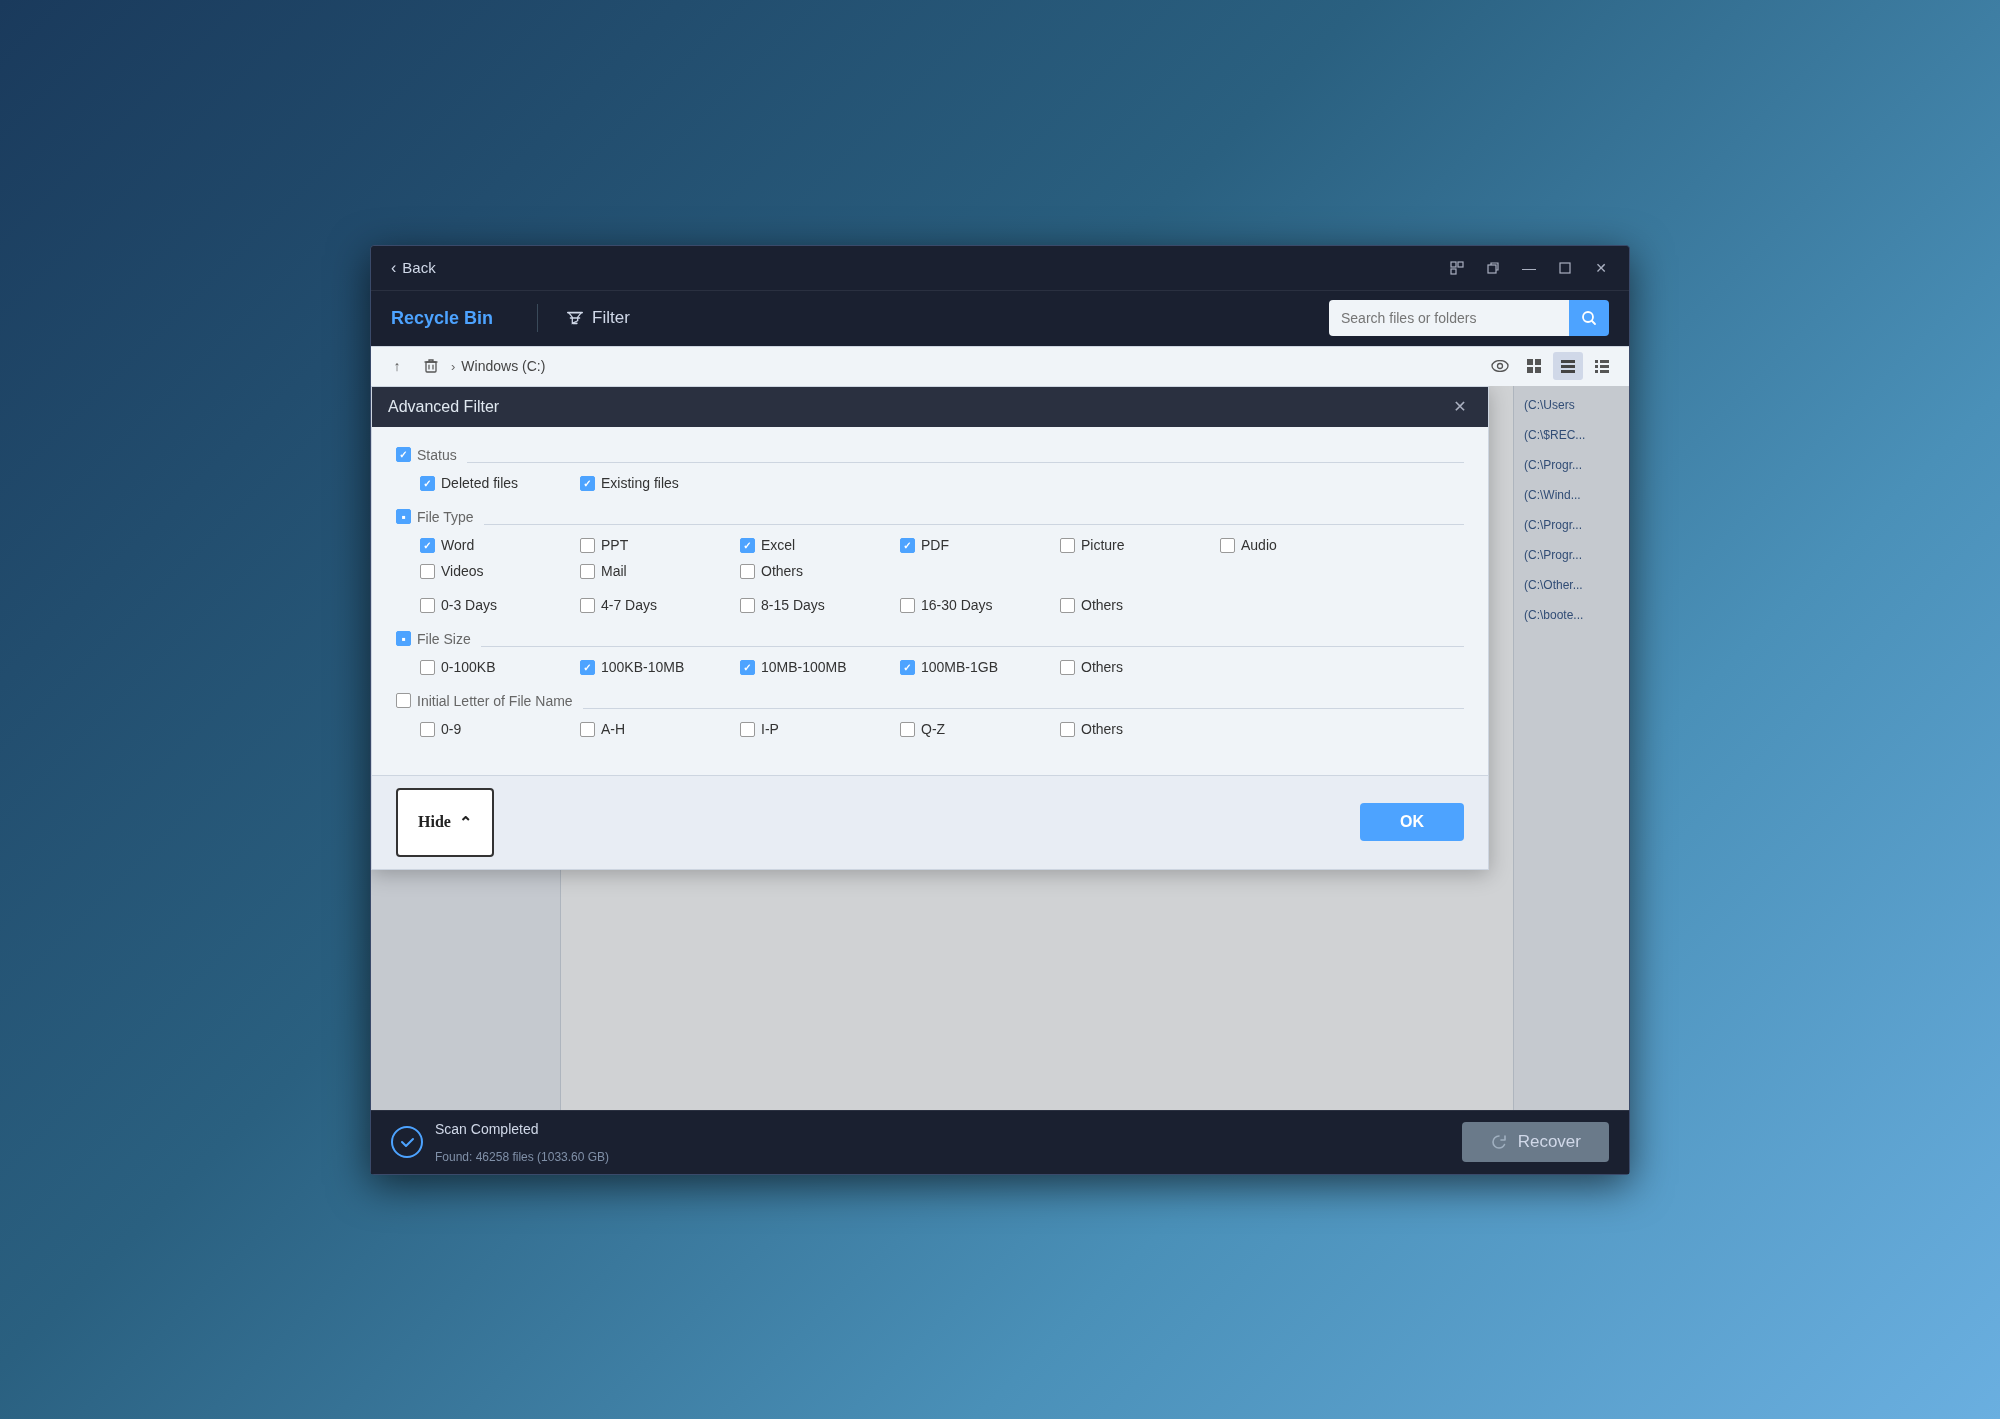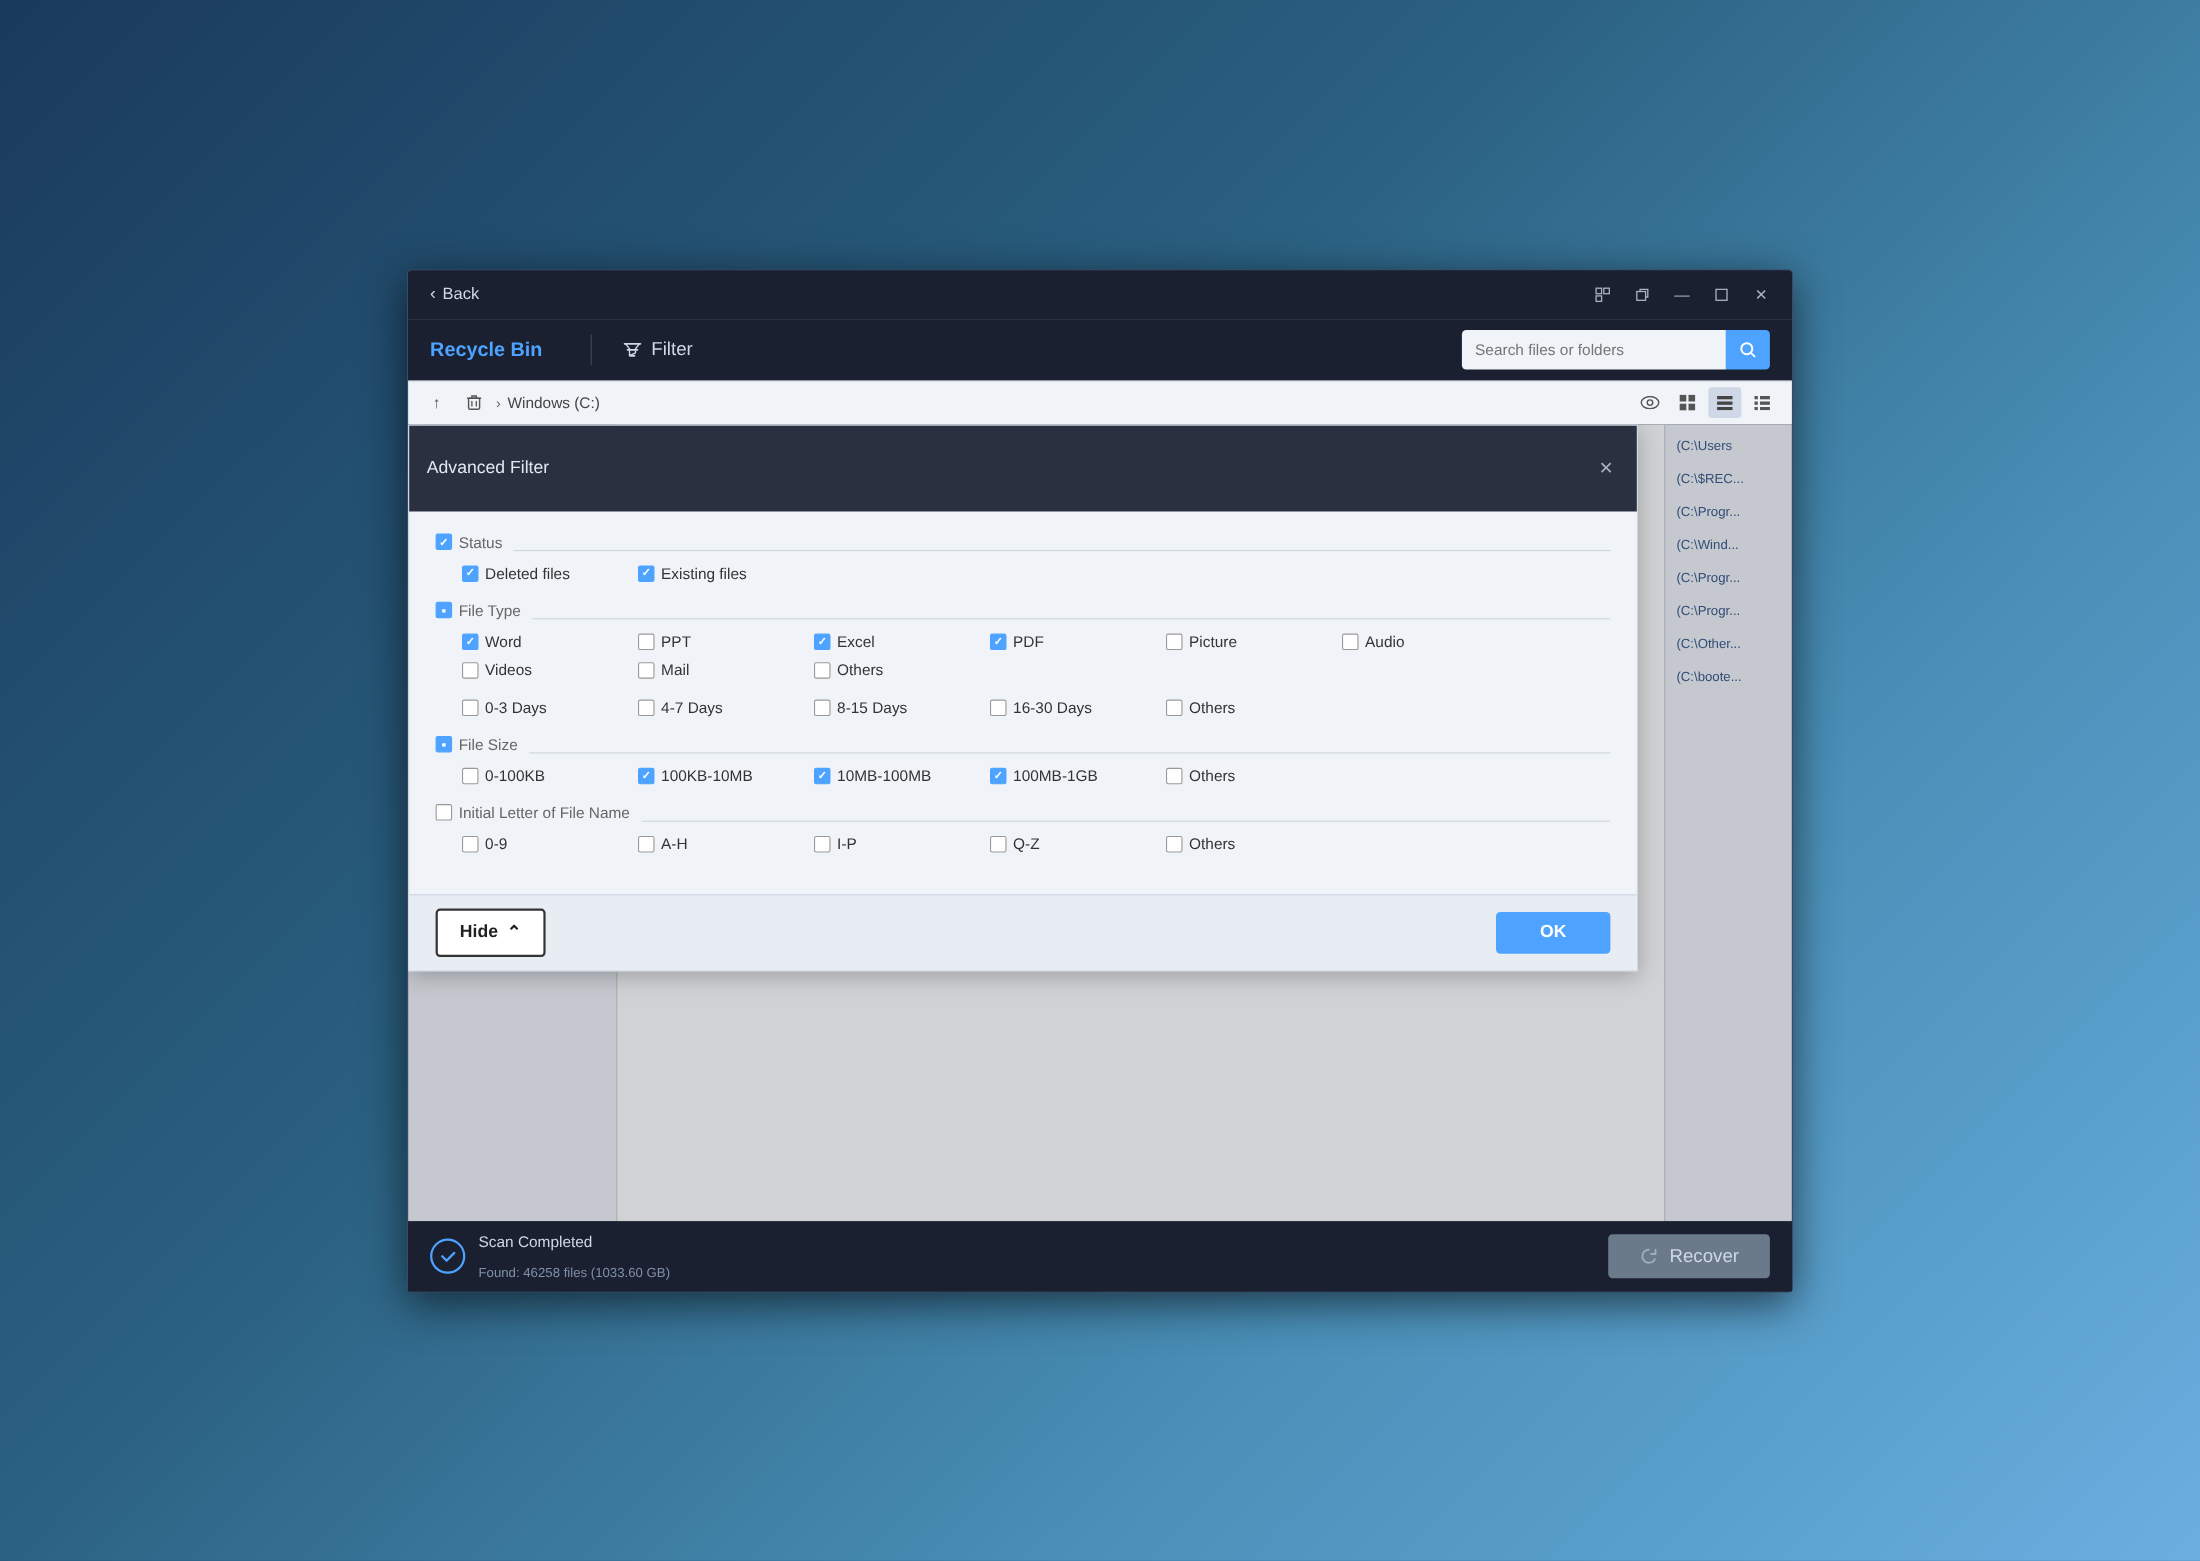--- a/index.html
+++ b/index.html
@@ -330,21 +330,21 @@
       background: #f0f4f8;
       border: 1px solid #cdd5e0;
       box-shadow: 0 4px 20px rgba(0,0,0,0.25);
     }
 
     .dialog-header {
       display: flex;
       align-items: center;
       justify-content: space-between;
       background: #2a3040;
-      padding: 27px 16px;
+      padding: 8px 16px;
       color: #e0e8f0;
       font-size: 16px;
       font-weight: 500;
       text-align: center;
     }
 
     .dialog-close {
       width: 24px;
       height: 24px;
       display: flex;
@@ -449,31 +449,32 @@
     .dialog-footer {
       display: flex;
       align-items: center;
       justify-content: space-between;
       padding: 12px 24px;
       background: #e8edf4;
       border-top: 1px solid #cdd5e0;
     }
 
     .hide-btn {
-      padding: 10px 20px;
+      padding: 23px 20px;
       background: white;
       border: 2px solid #333;
       border-radius: 4px;
       font-size: 16px;
       font-weight: 600;
       cursor: pointer;
       display: flex;
       align-items: center;
       gap: 8px;
       color: #222;
+      font-family: Liberation Serif, serif;
     }
 
     .ok-btn {
       padding: 10px 40px;
       background: #4da3ff;
       border: none;
       border-radius: 4px;
       font-size: 16px;
       font-weight: 600;
       color: white;

